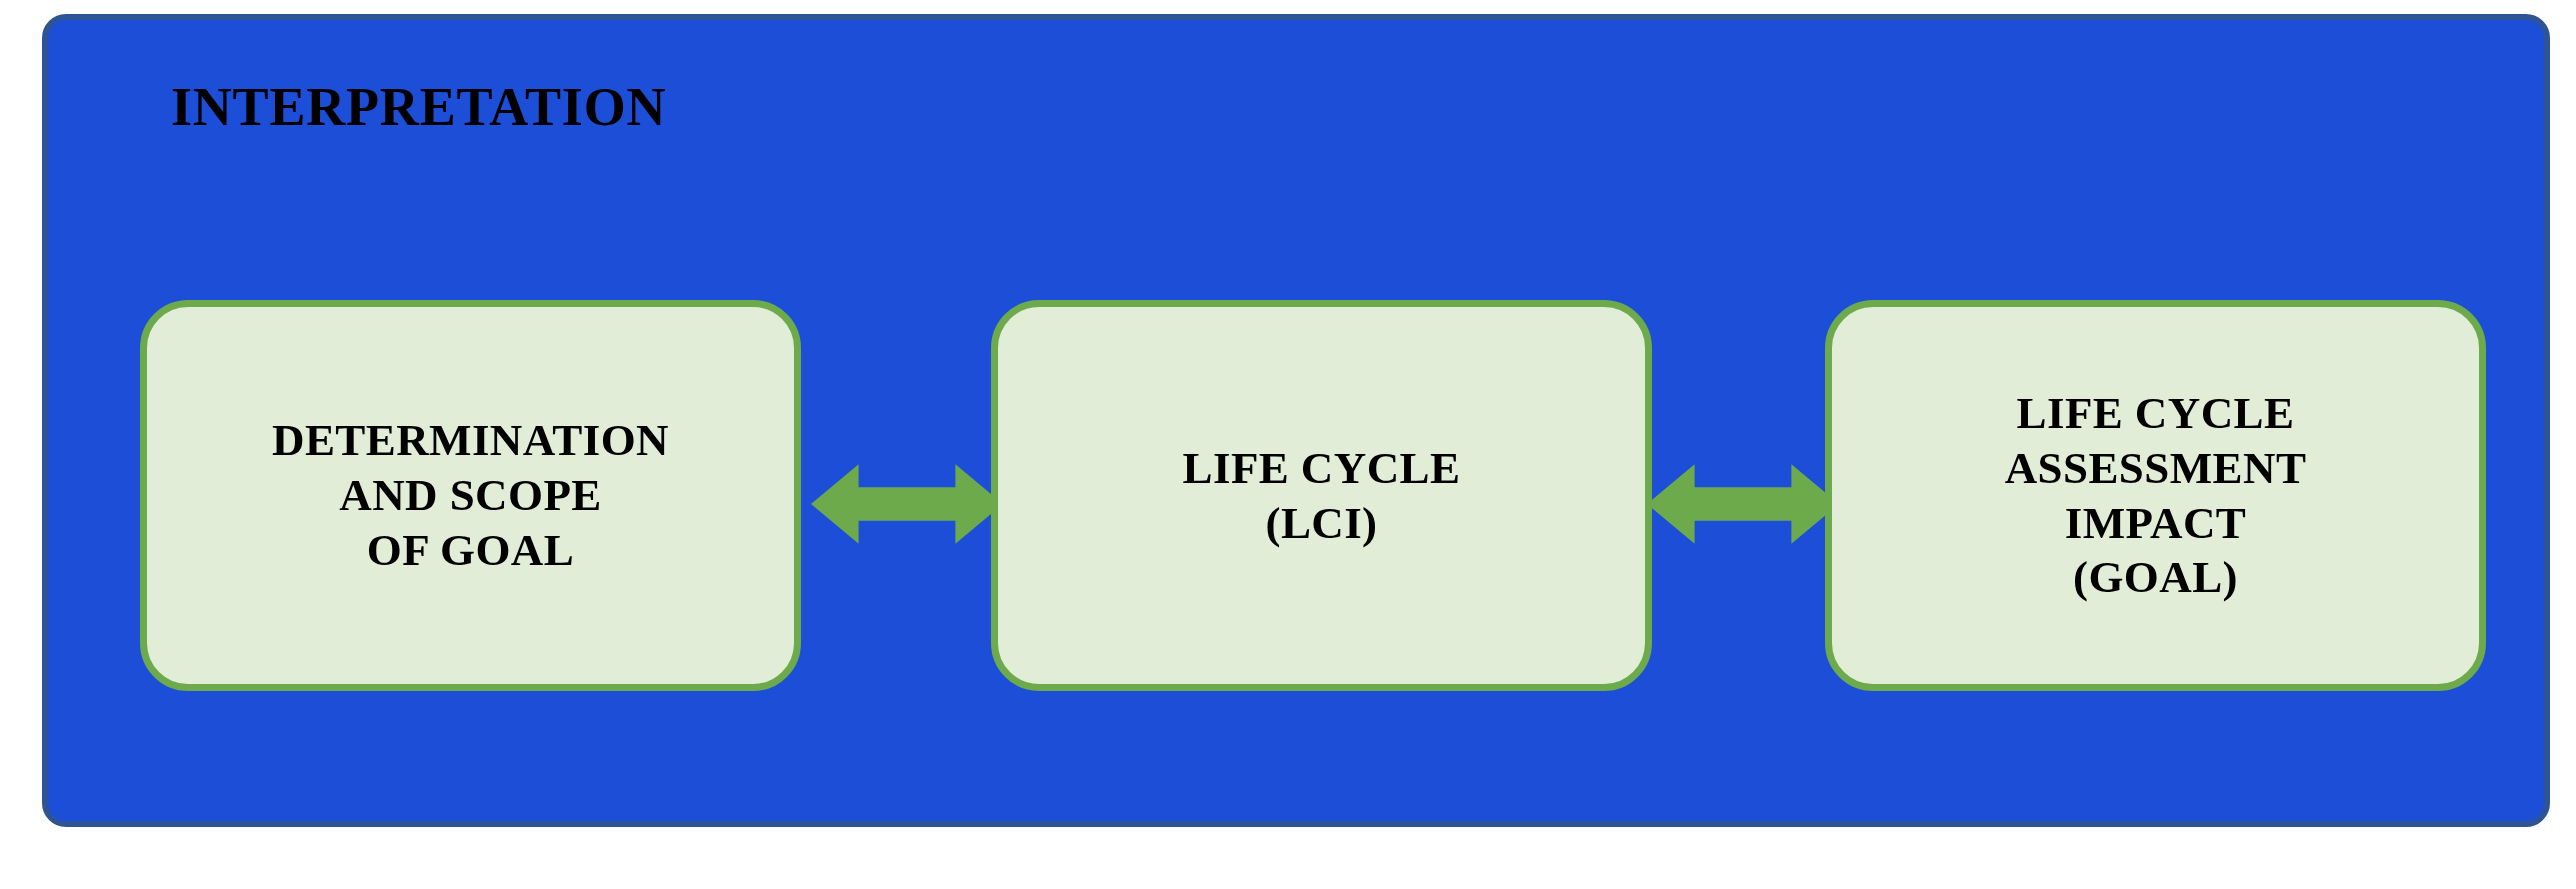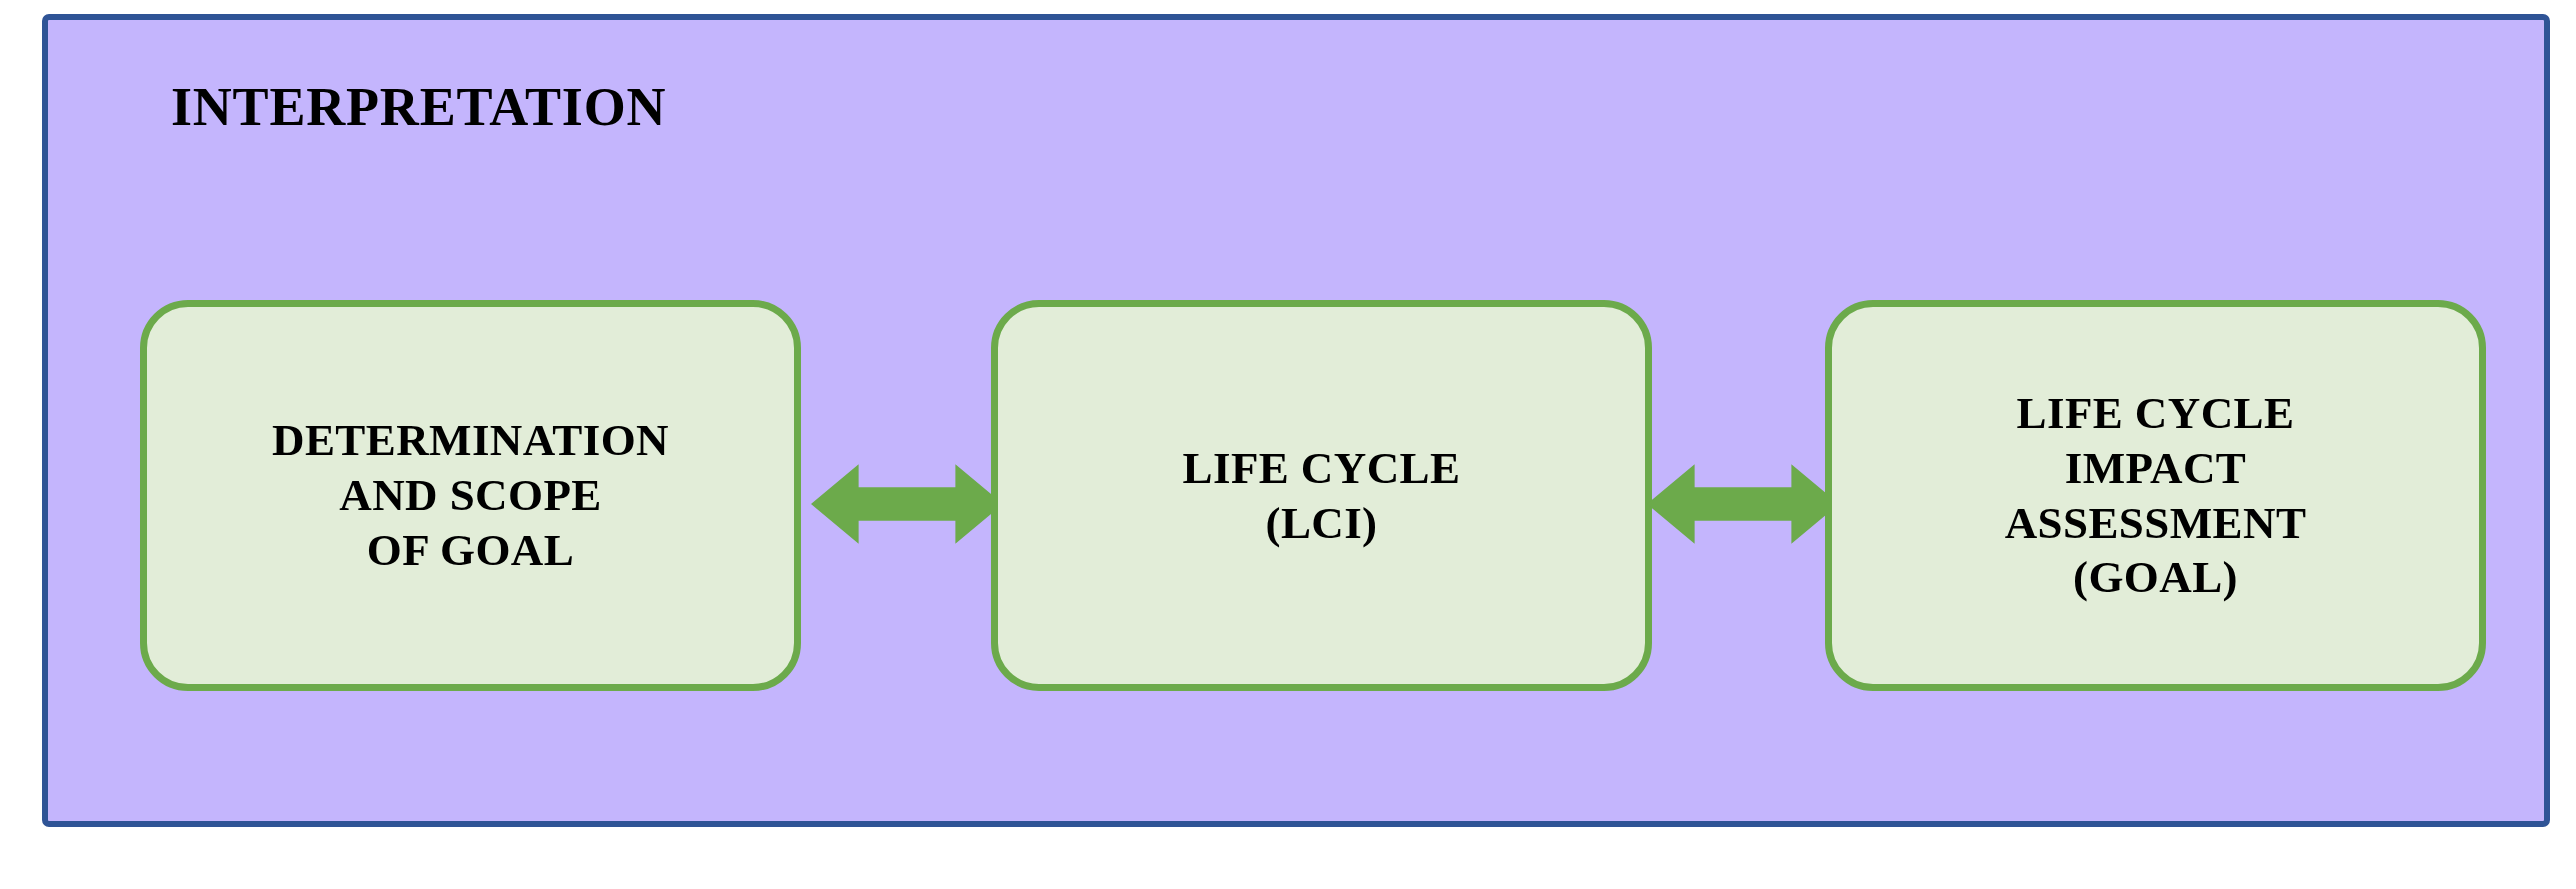--- a/index.html
+++ b/index.html
@@ -21,23 +21,23 @@
     height: 889px;
   }
 
   .outer-frame {
     position: absolute;
     left: 42px;
     top: 14px;
     width: 2508px;
     height: 813px;
     box-sizing: border-box;
-    background: #c4b5fd;
+    background: #1d4ed8;
     border: 6.1px solid #2f5496;
-    border-radius: 7px;
+    border-radius: 24px;
   }
 
   .frame-title {
     position: absolute;
     left: 123px;
     top: 60px;
     font-size: 54px;
     font-weight: bold;
     letter-spacing: 0.8px;
     color: #000000;
@@ -123,21 +123,21 @@
       </div>
 
       <div class="connector-arrow" id="connector-arrow-1">
         <svg viewBox="0 0 250 120" preserveAspectRatio="none">
           <polygon points="0,60 62,8 62,38 188,38 188,8 250,60 188,112 188,82 62,82 62,112" fill="#6caa4b"></polygon>
         </svg>
       </div>
 
       <div class="stage-box" id="stage-box-2">
         <div class="stage-line">LIFE CYCLE</div>
+        <div class="stage-line">ASSESSMENT</div>
         <div class="stage-line">IMPACT</div>
-        <div class="stage-line">ASSESSMENT</div>
         <div class="stage-line">(GOAL)</div>
       </div>
 
     </div>
   </div>
 </div>
 
 
 </body></html>

